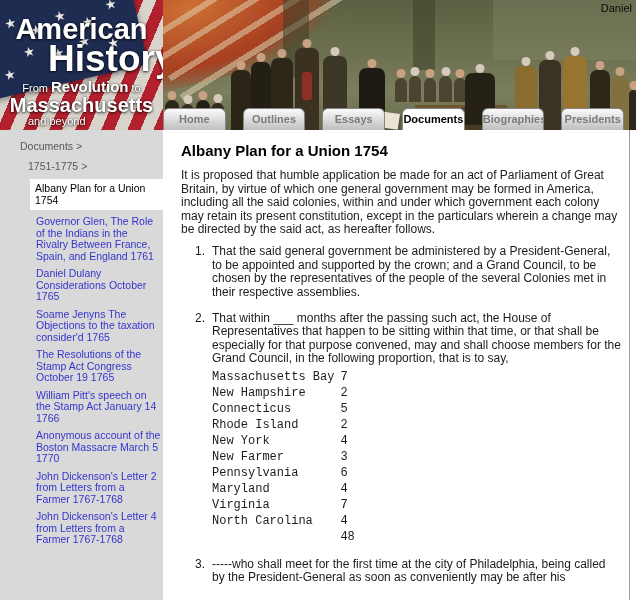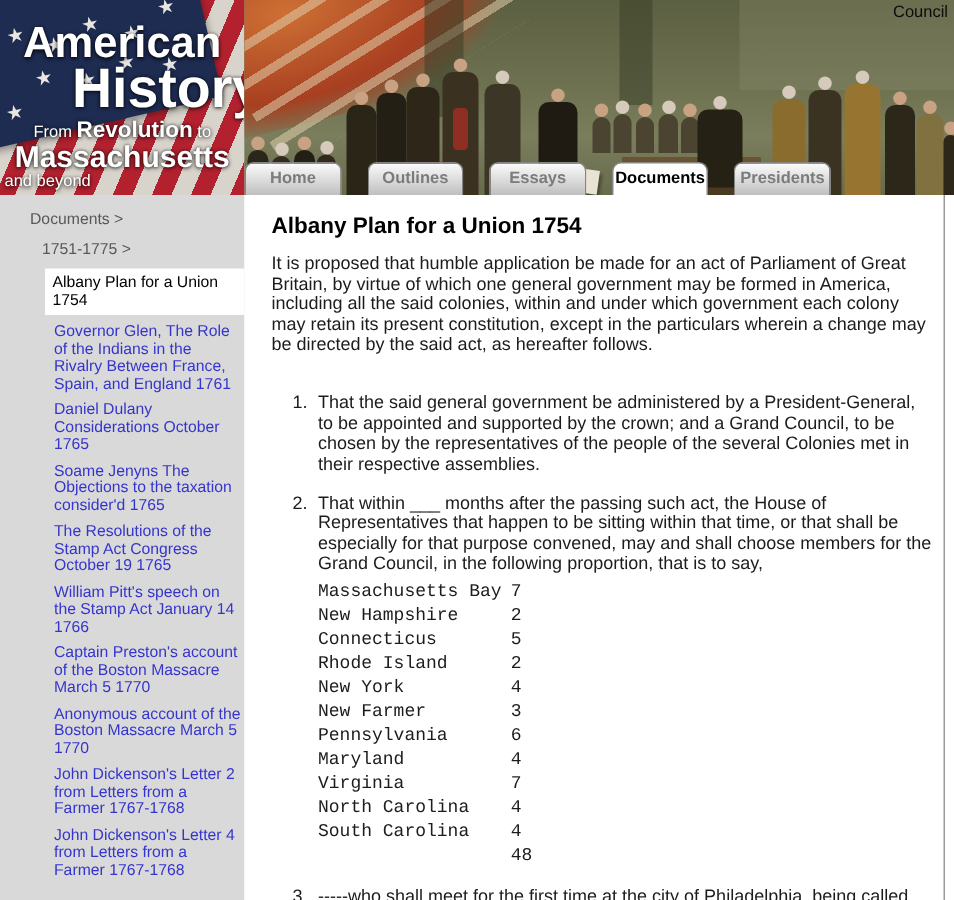--- a/index.html
+++ b/index.html
@@ -27,21 +27,21 @@
   .canton .s5{left:46px;top:72px;}  .canton .s6{left:74px;top:80px;}
   .canton .s7{left:102px;top:74px;} .canton .s8{left:130px;top:82px;}
   .canton .s9{left:22px;top:90px;}  .canton .s10{left:136px;top:44px;}
   .logo-text{position:absolute;inset:0;color:#fff;text-align:center;
     text-shadow:0 1px 3px rgba(0,0,0,.75),0 0 2px rgba(0,0,0,.5);}
   .lt1{font-size:29px;font-weight:bold;margin-top:14px;line-height:30px;}
   .lt2{font-size:37px;font-weight:bold;line-height:30px;padding-left:48px;}
   .lt3{font-size:11px;margin-top:6px;line-height:14px;}
   .lt3 b{font-size:15px;}
   .lt4{font-size:20px;font-weight:bold;line-height:20px;}
-  .lt5{font-size:11px;text-align:left;padding-left:3px;line-height:13px;}
+  .lt5{font-size:11px;text-align:left;padding-left:28px;line-height:13px;}
 
   
   .painting{
     position:absolute;left:163px;top:0;width:473px;height:130px;overflow:hidden;
     background:linear-gradient(180deg,#5c6042 0%,#6e7251 45%,#7a7e5d 70%,#60644646 100%),#6a6e4d;
   }
   .drapery{position:absolute;left:-45px;top:-40px;width:215px;height:115px;transform:rotate(-14deg);
     background:radial-gradient(ellipse at 35% 35%,#cd7034 0%,#a83f21 55%,rgba(140,50,25,0) 78%);}
   .drape-band{position:absolute;left:-10px;top:-20px;width:190px;height:90px;transform:rotate(-32deg);
     background:repeating-linear-gradient(0deg,transparent 0 16px,rgba(222,205,170,.55) 16px 22px);}
@@ -77,21 +77,21 @@
   .f17{left:376px;width:22px;height:70px;background:#3a3322;}
   .f18{left:400px;width:24px;height:74px;background:#97742f;}
   .f19{left:427px;width:20px;height:60px;background:#2c2718;}
   .f20{left:448px;width:18px;height:54px;background:#817040;}
   .f21{left:466px;width:9px;height:40px;background:#2c2718;}
   .papers{position:absolute;left:208px;bottom:2px;width:28px;height:16px;background:#e9e3d3;
     transform:rotate(8deg);box-shadow:2px 2px 2px rgba(0,0,0,.3);}
   .loading{position:absolute;top:2px;right:4px;font-size:11px;color:#0c0c0c;}
 
   
-  .tabbar{position:absolute;left:163px;bottom:0;width:391px;height:22px;display:flex;gap:17px;}
+  .tabbar{position:absolute;left:163px;bottom:0;width:461px;height:22px;display:flex;gap:17px;}
   .tab{
     flex:1;box-sizing:border-box;border:1px solid #858585;border-bottom:none;
     border-radius:6px 6px 0 0;background:linear-gradient(#fbfbfb,#bfbfbf);
     color:#7b7b7b;font-size:11px;font-weight:bold;text-align:center;line-height:20px;
     cursor:pointer;white-space:nowrap;overflow:hidden;
   }
   .tab.active{background:#ffffff;color:#000;}
 
   
   .sidebar{
@@ -103,21 +103,21 @@
   .current-item{margin:7px 0 0 30px;padding:4px 2px 4px 5px;background:#ffffff;color:#000;cursor:pointer;}
   .slink{margin:6px 2px 0 36px;color:#3535cd;cursor:pointer;}
 
   
   .main{
     position:absolute;left:163px;top:130px;width:466px;height:470px;background:#ffffff;
     border-right:1px solid #9a9a9a;overflow:hidden;color:#1c1c1c;
   }
   .main-inner{padding:9px 8px 0 18px;font-size:12px;line-height:13.4px;}
   .doc-title{font-size:15px;font-weight:bold;margin:5px 0 12px 0;color:#000;}
-  .intro{margin:0 0 26px 0;max-width:446px;}
+  .intro{margin:0 0 9px 0;max-width:446px;}
   .oli{display:flex;margin:0 0 13px 0;max-width:452px;}
   .num{flex:none;width:24px;text-align:right;padding-right:7px;}
   .litext{flex:1;max-width:421px;}
   .appt{border-collapse:collapse;margin-top:3px;}
   .appt td{padding:0;font-size:12px;line-height:16px;font-family:Liberation Mono, monospace;}
   .appt td.colony{min-width:95px;padding-right:6px;}
 </style>
 </head>
 <body>
 
@@ -176,42 +176,42 @@
       <div class="fig f15 bghead"></div>
       <div class="desk"></div>
       <div class="papers"></div>
       <div class="fig hancock gray"></div>
       <div class="fig f16 gray"></div>
       <div class="fig f17 gray"></div>
       <div class="fig f18 gray"></div>
       <div class="fig f19"></div>
       <div class="fig f20"></div>
       <div class="fig f21"></div>
-      <div class="loading">Council</div>
+      <div class="loading">Daniel</div>
     </div>
 
     <div class="tabbar">
       <div class="tab">Home</div>
       <div class="tab">Outlines</div>
       <div class="tab">Essays</div>
       <div class="tab active">Documents</div>
+      <div class="tab">Biographies</div>
       <div class="tab">Presidents</div>
     </div>
   </div>
 
   <div class="sidebar">
     <div class="crumb1">Documents &gt;</div>
     <div class="crumb2">1751-1775 &gt;</div>
     <div class="current-item">Albany Plan for a Union 1754</div>
     <div class="slink">Governor Glen, The Role of the Indians in the Rivalry Between France, Spain, and England 1761</div>
     <div class="slink">Daniel Dulany Considerations October 1765</div>
     <div class="slink">Soame Jenyns The Objections to the taxation consider'd 1765</div>
     <div class="slink">The Resolutions of the Stamp Act Congress October 19 1765</div>
     <div class="slink">William Pitt's speech on the Stamp Act January 14 1766</div>
-    <div class="slink">Captain Preston's account of the Boston Massacre March 5 1770</div>
     <div class="slink">Anonymous account of the Boston Massacre March 5 1770</div>
     <div class="slink">John Dickenson's Letter 2 from Letters from a Farmer 1767-1768</div>
     <div class="slink">John Dickenson's Letter 4 from Letters from a Farmer 1767-1768</div>
 
   </div>
 
   <div class="main">
     <div class="main-inner">
       <div class="doc-title">Albany Plan for a Union 1754</div>
       <p class="intro">It is proposed that humble application be made for an act of Parliament of Great Britain, by virtue of which one general government may be formed in America, including all the said colonies, within and under which government each colony may retain its present constitution, except in the particulars wherein a change may be directed by the said act, as hereafter follows.</p>
@@ -261,24 +261,20 @@
                 </tr>
               <tr>
                   <td class="colony">Virginia</td>
                   <td>7</td>
                 </tr>
               <tr>
                   <td class="colony">North Carolina</td>
                   <td>4</td>
                 </tr>
               <tr>
-                  <td class="colony">South Carolina</td>
-                  <td>4</td>
-                </tr>
-              <tr>
                   <td class="colony"></td>
                   <td>48</td>
                 </tr>
             </tbody>
           </table>
         </div>
       </div>
 
       <div class="oli">
         <span class="num">3.</span>

